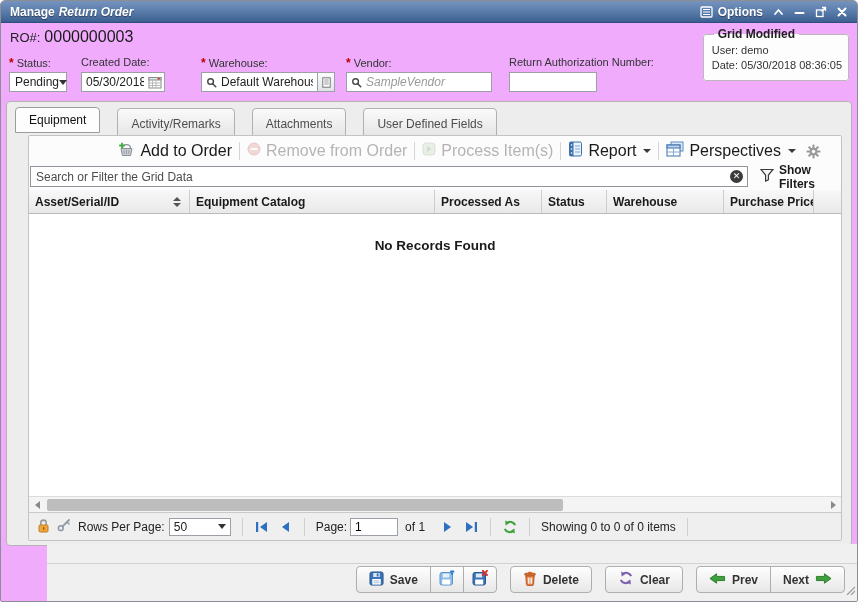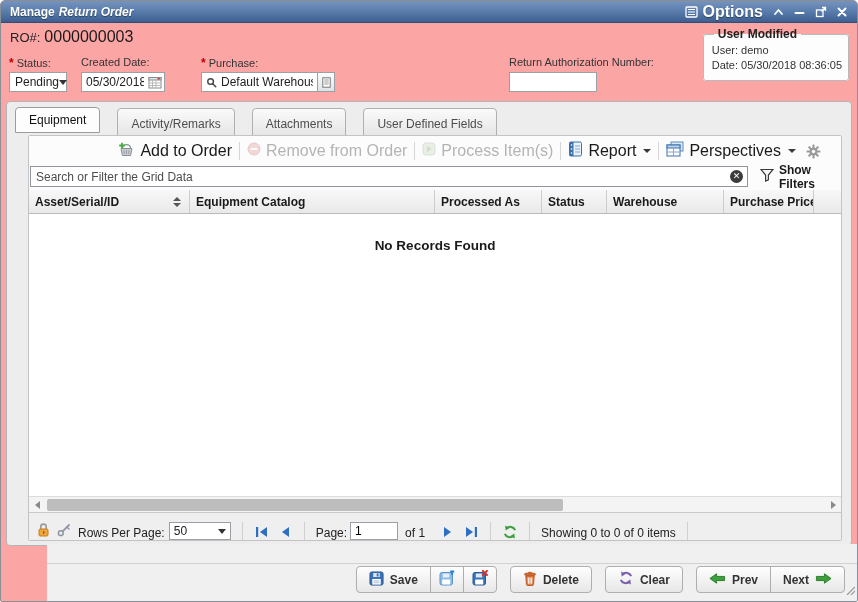--- a/index.html
+++ b/index.html
@@ -1,27 +1,27 @@
 <!DOCTYPE html>
 <html><head>
 <meta charset="utf-8">
 <style>
   * { box-sizing: border-box; margin: 0; padding: 0; }
   html,body { width:858px; height:602px; background:#fff; font-family:"Liberation Sans", sans-serif; }
-  .window { position:relative; width:858px; height:602px; border:1px solid #8a8f96; border-radius:5px 5px 2px 2px; background:#fca5a5; overflow:hidden;padding-left:8px; }
+  .window { position:relative; width:858px; height:602px; border:1px solid #8a8f96; border-radius:5px 5px 2px 2px; background:#f0abfc; overflow:hidden;padding-left:8px; }
 
   
   .titlebar { position:absolute; top:0; left:0; right:0; height:22px;
     background:linear-gradient(#7693bd 0%, #5c7fae 45%, #3d5f91 100%);
     border-bottom:1px solid #2e4d79; display:flex; align-items:center; justify-content:space-between; padding:0 10px 0 9px; }
   .titlebar .ttl { color:#fff; font-size:12px; font-weight:bold; text-shadow:0 1px 1px rgba(0,0,0,.45); }
   .titlebar .ttl .em { font-style:italic; margin-left:4px; }
   .tb-right { display:flex; align-items:center; gap:10px; }
   .tb-ic { display:inline-flex; align-items:center; justify-content:center; cursor:pointer; }
-  .opt-lbl { color:#fff; font-size:16px; font-weight:bold; text-shadow:0 1px 1px rgba(0,0,0,.45); margin-left:-5px; }
+  .opt-lbl { color:#fff; font-size:12px; font-weight:bold; text-shadow:0 1px 1px rgba(0,0,0,.45); margin-left:-5px; }
 
   
   .ro-row { position:absolute; top:27px; left:9px; font-size:13px; color:#222; }
   .ro-row .num { font-size:16px; margin-left:4px; color:#1a1a1a; }
   .lastmod { position:absolute; top:26px; right:8px; width:142px; height:54px; background:#fdfdfd;
     border:1px solid #b9b9b9; border-radius:3px; padding:2px 6px 2px 8px; }
   .lastmod legend { font-size:12px; font-weight:bold; color:#222; padding:0 4px; margin-left:2px; }
   .lastmod .ln { font-size:11px; color:#333; line-height:15px; white-space:nowrap; }
 
   
@@ -83,21 +83,21 @@
   .hscroll { position:absolute; left:0; right:0; bottom:28px; height:16px; background:#f4f4f4; border-top:1px solid #dcdcdc; display:flex; align-items:center; }
   .hs-arrow { width:16px; height:100%; display:flex; align-items:center; justify-content:center; cursor:pointer; }
   .hs-arrow i { width:0; height:0; border-top:4px solid transparent; border-bottom:4px solid transparent; }
   .hs-arrow.left i { border-right:5px solid #8a8a8a; }
   .hs-arrow.right i { border-left:5px solid #8a8a8a; margin-left:auto; margin-right:5px; }
   .hs-track { flex:1; height:12px; position:relative; }
   .hs-thumb { position:absolute; left:2px; top:0; width:516px; height:12px; background:#bdbdbd; border-radius:2px; cursor:grab; }
   .hs-arrow.right { margin-left:auto; }
 
   
-  .pagerbar { position:absolute; left:0; right:0; bottom:0; height:28px; background:#efefef; border-top:1px solid #c9c9c9; display:flex; align-items:flex-end; padding:0 8px; gap:7px; font-size:12px; color:#222; }
+  .pagerbar { position:absolute; left:0; right:0; bottom:0; height:28px; background:#efefef; border-top:1px solid #c9c9c9; display:flex; align-items:center; padding:0 8px; gap:7px; font-size:12px; color:#222; }
   .psep { width:1px; height:18px; background:#cfcfcf; margin:0 4px; }
   .mini-select { height:18px; background:#fff; border:1px solid #9aa0a6; display:flex; align-items:center; justify-content:space-between; padding:0 4px; width:62px; cursor:pointer; font-size:12px; }
   .pg-input { width:48px; height:18px; border:1px solid #9aa0a6; font-size:12px; padding:0 4px; font-family:"Liberation Sans",sans-serif; }
   .pgbtn { display:inline-flex; align-items:center; justify-content:center; width:16px; height:16px; cursor:pointer; }
 
   
   .bottombar { position:absolute; left:0; right:0; bottom:0; height:57px; background:#f1f0f1;margin-left:46px; }
   .bottombar::before { content:""; position:absolute; top:19px; left:0; right:0; height:1px; background:#d2d2d2; }
   .actions { position:absolute; right:12px; top:22px; display:flex; gap:13px; }
   .btn-group { display:flex; }
@@ -151,21 +151,21 @@
           </svg>
       </span>
     </div>
   </div>
 
   <div class="ro-row">
     <span>RO#:</span><span class="num">0000000003</span>
   </div>
 
   <fieldset class="lastmod">
-    <legend>User Modified</legend>
+    <legend>Grid Modified</legend>
     <div class="ln">User: demo</div>
     <div class="ln">Date: 05/30/2018 08:36:05</div>
   </fieldset>
 
   <div class="fgroup f-status">
     <div class="flabel"><span class="req">*</span><span>Status:</span></div>
     <div class="ctl selbox">
       <span>Pending</span>
         <span class="caret"></span>
     </div>
@@ -183,40 +183,52 @@
             <line x1="4.5" y1="4" x2="4.5" y2="12" stroke="#b9b9b9"></line>
             <line x1="8" y1="4" x2="8" y2="12" stroke="#b9b9b9"></line>
             <line x1="1" y1="7" x2="13" y2="7" stroke="#b9b9b9"></line>
             <line x1="1" y1="9.5" x2="13" y2="9.5" stroke="#b9b9b9"></line>
           </svg>
       </span>
     </div>
   </div>
 
   <div class="fgroup f-wh">
-    <div class="flabel"><span class="req">*</span><span>Purchase:</span></div>
+    <div class="flabel"><span class="req">*</span><span>Warehouse:</span></div>
     <div class="ctl">
       <span style="padding-left:4px;display:inline-flex;">
         <svg width="11" height="11" viewBox="0 0 12 12">
             <circle cx="5" cy="5" r="3.1" fill="none" stroke="#444" stroke-width="1.5"></circle>
             <line x1="7.4" y1="7.4" x2="10.6" y2="10.6" stroke="#444" stroke-width="1.6" stroke-linecap="round"></line>
           </svg>
       </span>
       <input value="Default Warehouse" style="">
       <span class="side-btn">
         <svg width="9" height="11" viewBox="0 0 9 11">
             <rect x="0.8" y="0.8" width="7.4" height="9.4" fill="#fff" stroke="#777"></rect>
             <line x1="2.3" y1="3" x2="6.7" y2="3" stroke="#999"></line>
             <line x1="2.3" y1="5" x2="6.7" y2="5" stroke="#999"></line>
             <line x1="2.3" y1="7" x2="6.7" y2="7" stroke="#999"></line>
           </svg>
       </span>
     </div>
   </div>
 
+  <div class="fgroup f-vendor">
+    <div class="flabel"><span class="req">*</span><span>Vendor:</span></div>
+    <div class="ctl">
+      <span style="padding-left:4px;display:inline-flex;">
+        <svg width="11" height="11" viewBox="0 0 12 12">
+            <circle cx="5" cy="5" r="3.1" fill="none" stroke="#444" stroke-width="1.5"></circle>
+            <line x1="7.4" y1="7.4" x2="10.6" y2="10.6" stroke="#444" stroke-width="1.6" stroke-linecap="round"></line>
+          </svg>
+      </span>
+      <input class="vendor-in" placeholder="SampleVendor" style="">
+    </div>
+  </div>
 
   <div class="fgroup f-ran">
     <div class="flabel">Return Authorization Number:</div>
     <div class="ctl ran-input">
       <input value="" style="">
     </div>
   </div>
 
   <div class="panel">
     <div class="tabs">

